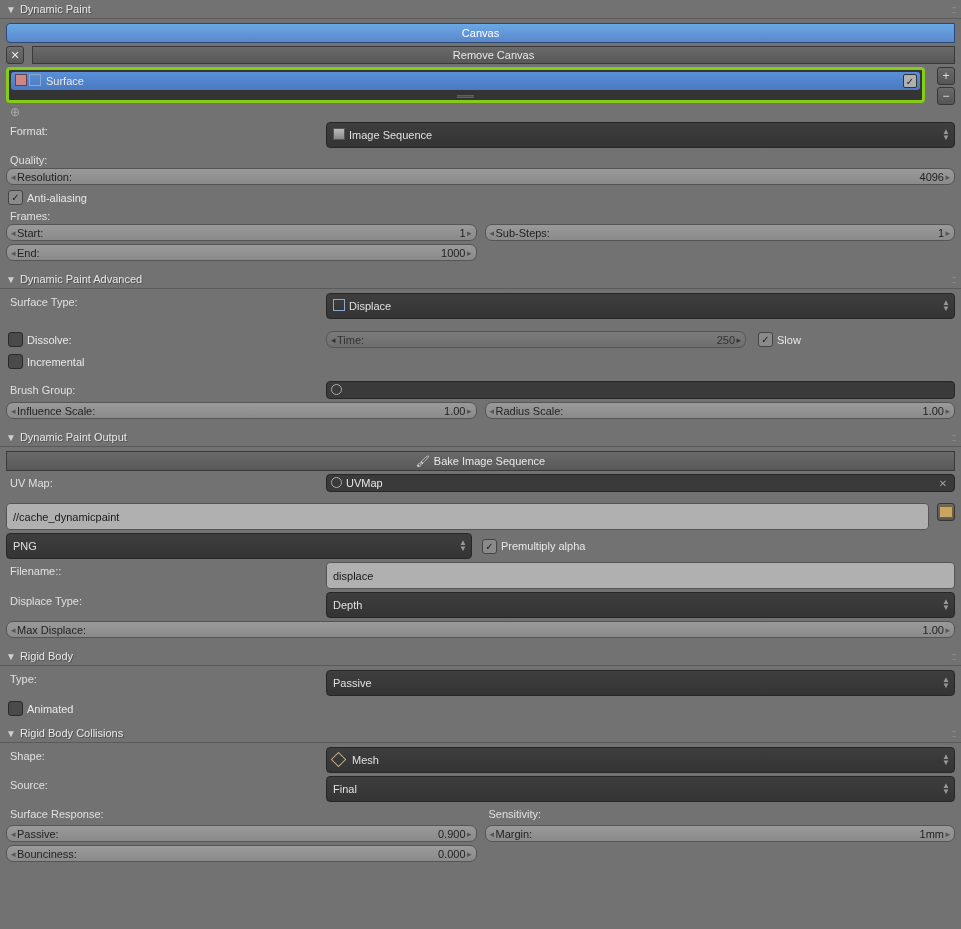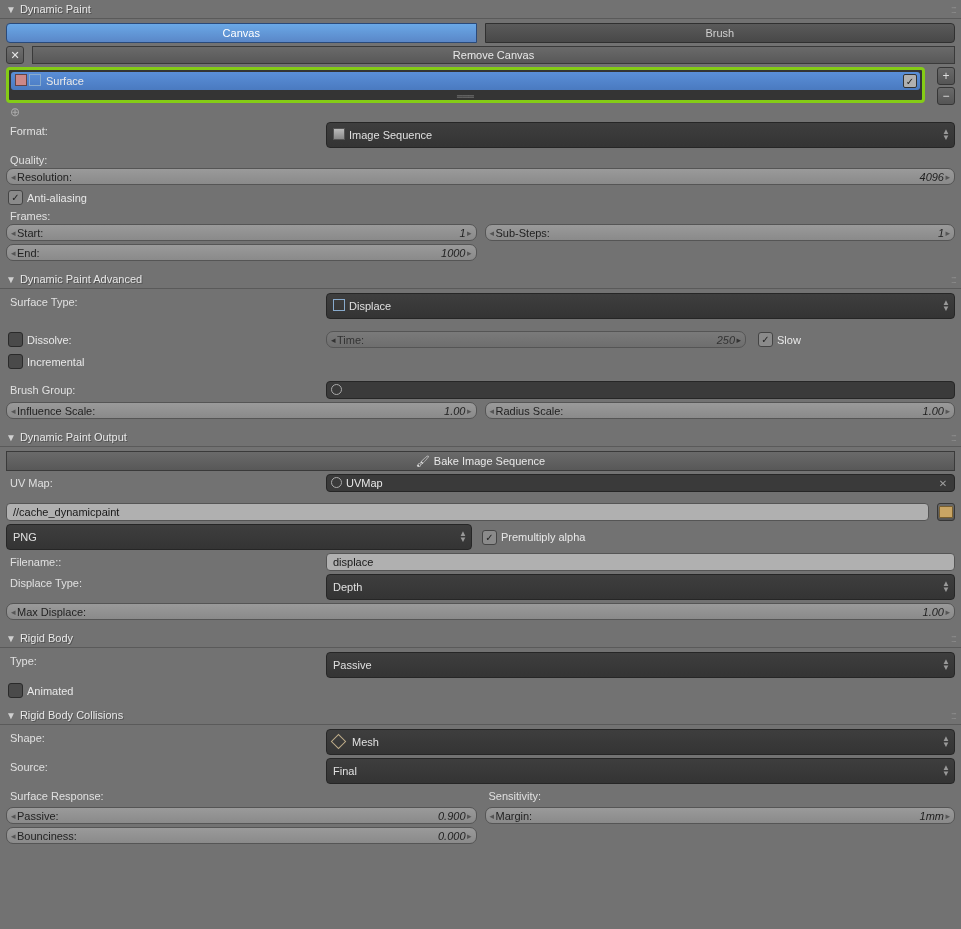--- a/index.html
+++ b/index.html
@@ -25,27 +25,27 @@
 .side-btns { display:flex; flex-direction:column; gap:2px; margin-left:4px;}
 .sq-btn { width:18px;height:18px; background:linear-gradient(to bottom,#6a6a6a,#555); border:1px solid #363636; border-radius:3px; display:flex;align-items:center;justify-content:center; color:#ddd; font-size:12px;}
 .tiny-plus { width:14px;height:14px;display:flex;align-items:center;justify-content:center;color:#aaa;font-size:12px;margin-left:2px;margin-top:2px;}
 .dropdown { flex:1; height:18px; background: linear-gradient(to bottom,#3e3e3e,#343434); border:1px solid #262626; border-radius:4px; display:flex; align-items:center; padding:12px 6px; position:relative; color:#e0e0e0;}
 .dropdown .ico { margin-right:4px; }
 .dropdown .arrows { position:absolute; right:4px; font-size:8px; color:#999; line-height:6px;}
 .numfield { flex:1; height:17px; background: linear-gradient(to bottom,#9a9a9a,#8a8a8a); border:1px solid #555; border-radius:7px; display:flex; align-items:center; padding:0 10px; color:#222; position:relative;}
 .numfield .arr-l { position:absolute; left:4px; color:#555; font-size:9px;}
 .numfield .arr-r { position:absolute; right:4px; color:#555; font-size:9px;}
 .numfield .nlabel { color:#222; text-shadow:none; flex:1;}
-.numfield .nval { color:#222; text-shadow:none;font-style:italic;}
+.numfield .nval { color:#222; text-shadow:none;}
 .numfield.dark { background: linear-gradient(to bottom,#7a7a7a,#6e6e6e); }
 .numfield.dark .nlabel, .numfield.dark .nval, .numfield.dark .arr-l, .numfield.dark .arr-r { color:#333;}
 .checkbox { width:15px;height:15px; background:#8a8a8a; border:1px solid #444; border-radius:3px; display:inline-flex;align-items:center;justify-content:center;margin-right:4px; font-size:10px; color:#222; flex-shrink:0;}
 .checkbox.dark { background:#4a4a4a; border-color:#2a2a2a; color:#ddd;}
 .chkrow { display:flex; align-items:center; padding:2px 2px;}
-.textfield { flex:1; height:18px; background:#b0b0b0; border:1px solid #555; border-radius:4px; padding:0 6px; color:#181818; display:flex; align-items:center;}
+.textfield { flex:1; height:27px; background:#b0b0b0; border:1px solid #555; border-radius:4px; padding:0 6px; color:#181818; display:flex; align-items:center;}
 .searchfield { flex:1; height:18px; background:#3a3a3a; border:1px solid #262626; border-radius:4px; display:flex;align-items:center; padding:0 4px; position:relative;}
 .searchfield .clr { position:absolute; right:4px; width:14px;height:14px;display:flex;align-items:center;justify-content:center;color:#a0a0a0;font-size:10px;}
 .label-left { width:312px; flex-shrink:0; padding:3px 2px 0 4px;}
 .ico-canvas { display:inline-block;width:12px;height:12px;background:#c88;border:1px solid #644;}
 .ico-phys { display:inline-block;width:12px;height:12px;border:1px solid #8ac;position:relative;}
 .ico-imageseq { display:inline-block;width:12px;height:12px;background:linear-gradient(#bbb,#888);border:1px solid #555;}
 .ico-folder { display:inline-block;width:14px;height:12px;background:#c9a564;border:1px solid #7a6030;border-radius:1px;}
 .ico-mesh { display:inline-block;width:11px;height:11px;border:1px solid #ba8;transform:rotate(45deg);}
 .ico-sphere { display:inline-block;width:11px;height:11px;border:1px solid #aaa;border-radius:50%;}
 </style>
@@ -55,23 +55,20 @@
 <div class="panel-header">
   <span class="tri">▼</span>
   <span class="title">Dynamic Paint</span>
   <span class="grip">::::</span>
 </div>
 <div class="panel-body">
   <div class="row">
     <div class="btn-tab active">
         <span>Canvas</span>
       </div>
-    <div class="btn-tab inactive">
-        <span>Brush</span>
-      </div>
   </div>
   <div class="row">
     <div class="close-sq">✕</div>
     <div class="wide-btn">
         <span>Remove Canvas</span>
       </div>
   </div>
   <div class="row">
     <div style="flex:1;">
       <div class="list-box">

